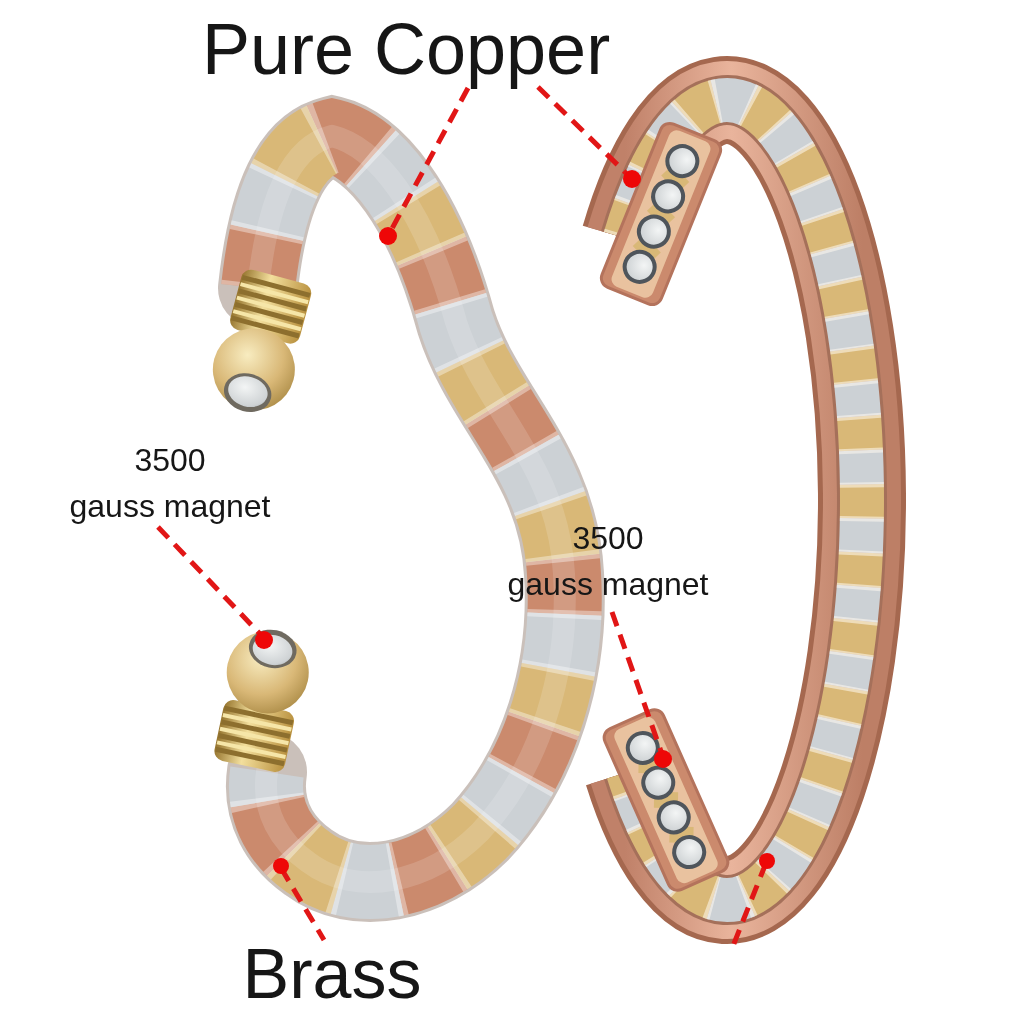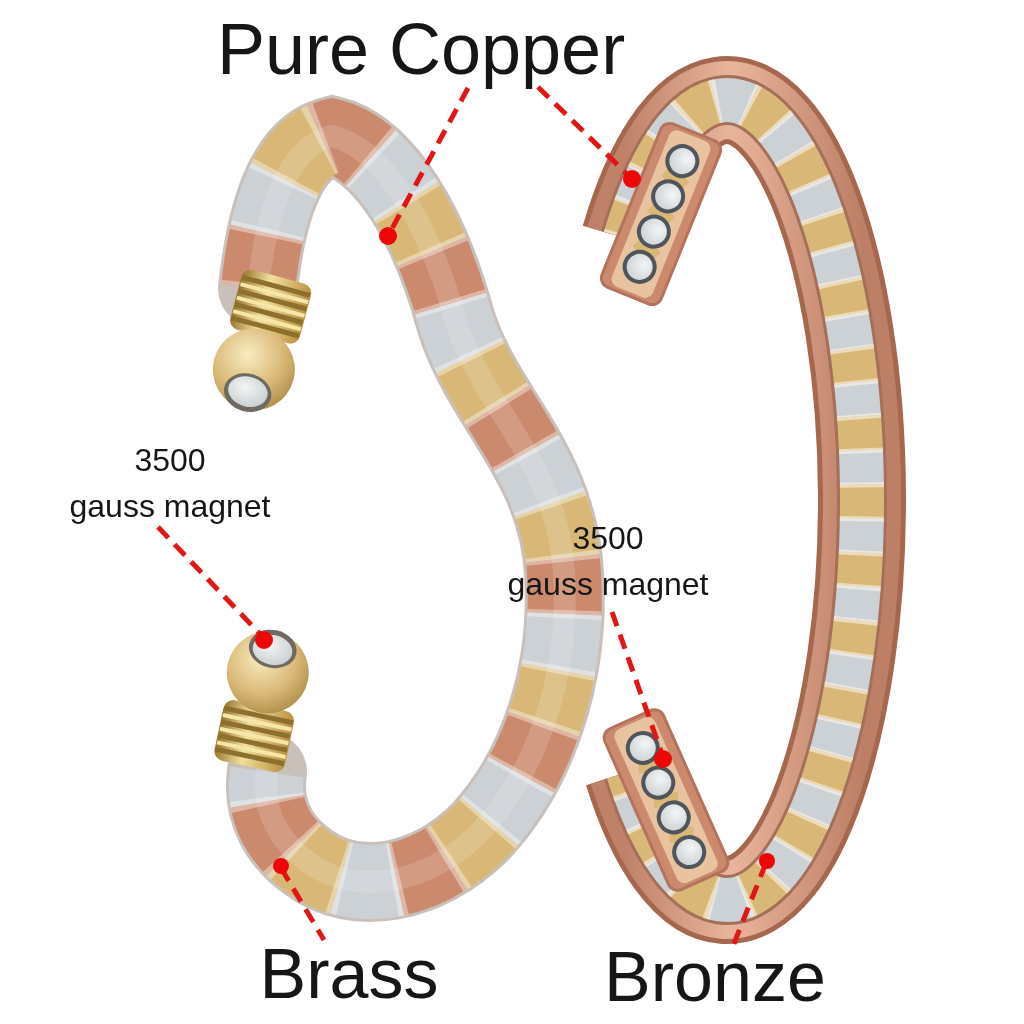--- a/index.html
+++ b/index.html
@@ -2,40 +2,40 @@
 <html style="--background: #ffffff; --ink: #161616; --accent-red: #e11616; --dot-red: #ee0707; --copper: #cb8a6d; --copper-light: #ecbaa2; --copper-dark: #a5684f; --silver: #ccd1d5; --silver-dark: #8f959a; --gold: #d9b877; --gold-dark: #8d6f2e; --brass: #c9a24b;"><head>
 <meta charset="utf-8">
 <style>
   html,body{margin:0;padding:0;}
   body{
     width:1024px;height:1024px;overflow:hidden;
     background:var(--background,#fff);
     font-family:"Liberation Sans","DejaVu Sans",sans-serif;
     color:var(--ink,#161616);
   }
-  .stage{position:relative;width:824px;height:1024px;background:var(--background,#fff);padding-left:30px;}
+  .stage{position:relative;width:824px;height:1024px;background:var(--background,#fff);}
   .stage svg{position:absolute;left:0;top:0;}
 
   .fig-title{
     position:absolute;left:0;right:12px;top:8px;
     text-align:center;font-size:72px;font-weight:400;letter-spacing:0;
     color:var(--ink,#161616);white-space:nowrap;
   }
   .mag-label{
     position:absolute;transform:translateX(-50%);
     font-size:32px;line-height:46px;text-align:center;
     color:var(--ink,#161616);white-space:nowrap;
   }
   .mag-label-left{left:170px;top:437px;}
   .mag-label-right{left:608px;top:515px;}
   .material-label{
     position:absolute;transform:translateX(-50%);
     font-size:70px;font-weight:400;color:var(--ink,#161616);white-space:nowrap;
   }
-  .material-brass{left:332px;top:934px;margin-left:17px;}
+  .material-brass{left:332px;top:934px;}
   .material-bronze{left:715px;top:937px;}
 
   
   .rope-under{stroke:rgba(80,45,25,.30);}
   .rope-c{stroke:var(--copper,#cb8a6d);}
   .rope-s{stroke:var(--silver,#ccd1d5);}
   .rope-g{stroke:var(--gold,#d9b877);}
   .rope-seam{stroke:rgba(255,255,255,.38);}
   .rope-sheen{stroke:rgba(255,255,255,.15);}
   .cuff-under{stroke:var(--copper-dark,#a5684f);}
@@ -167,14 +167,13 @@
     <div>3500</div>
     <div>gauss magnet</div>
   </div>
 
   <div class="mag-label mag-label-right">
     <div>3500</div>
     <div>gauss magnet</div>
   </div>
 
   <div class="material-label material-brass">Brass</div>
-  <div class="material-label material-bronze">Bronze</div>
 </div>
 
 </body></html>

